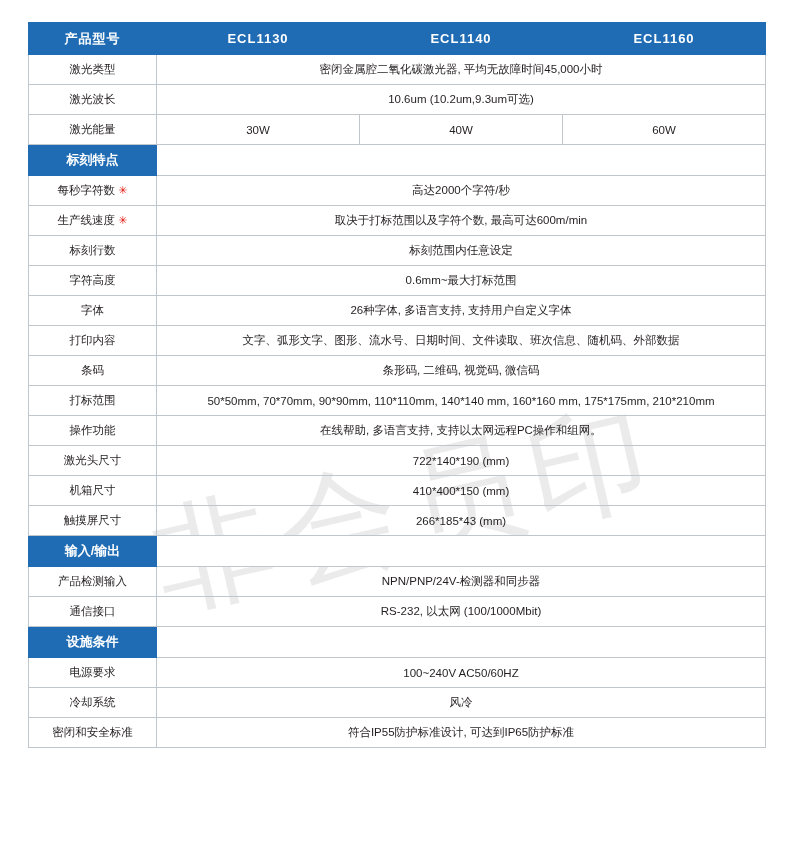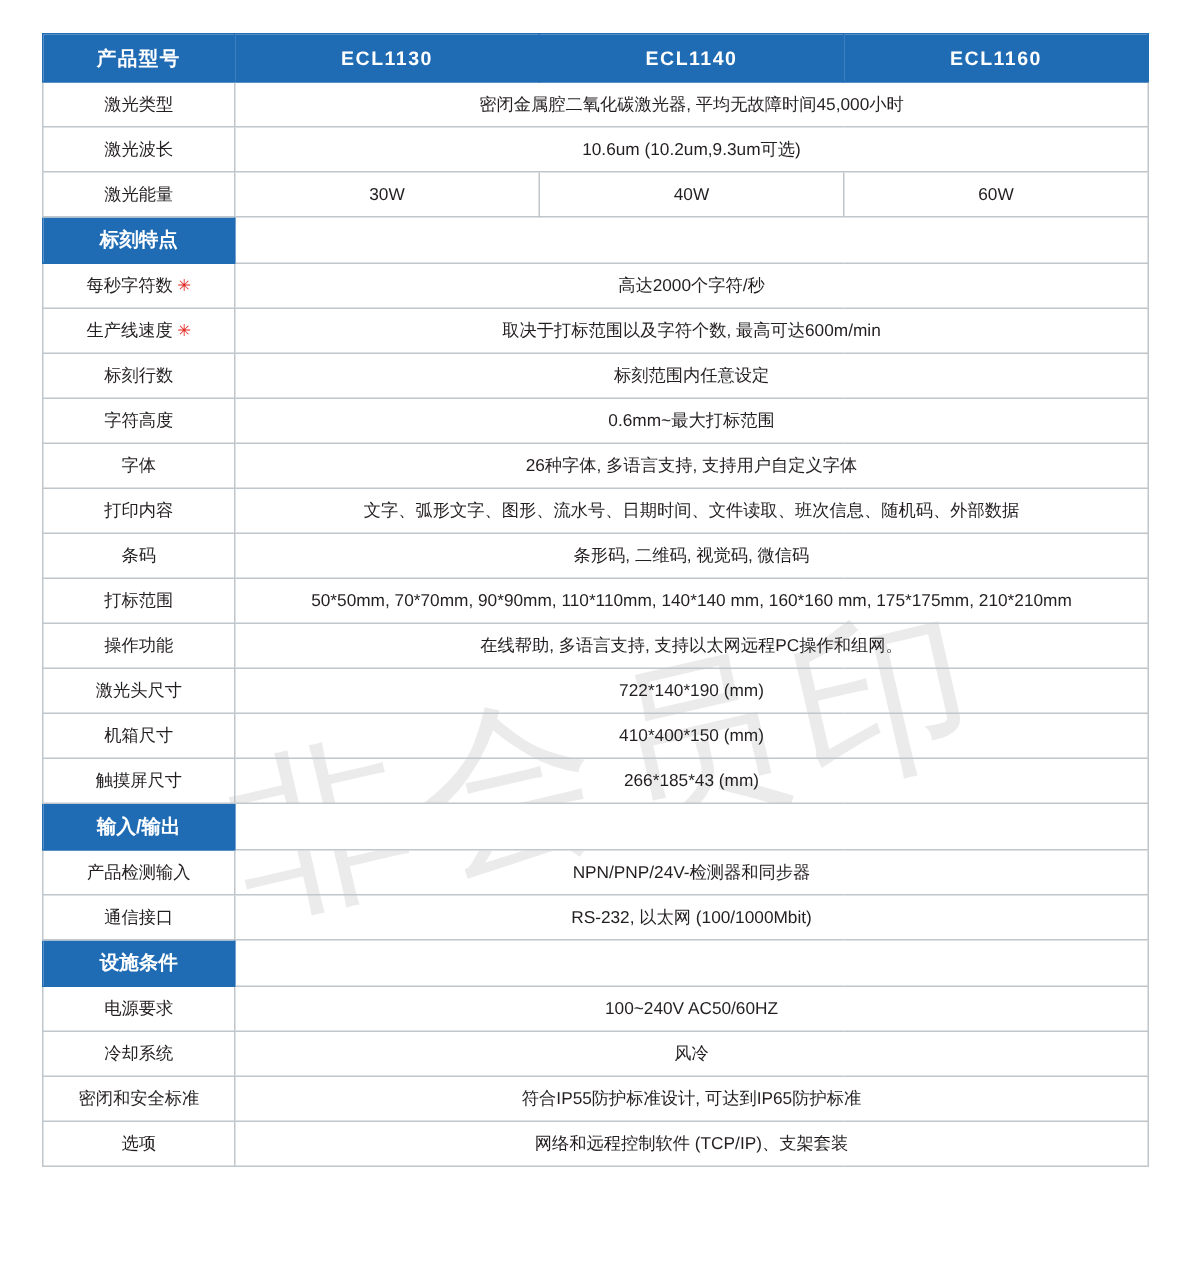--- a/index.html
+++ b/index.html
@@ -193,20 +193,16 @@
           <td colspan="3">100~240V  AC50/60HZ</td>
         </tr>
         <tr>
           <td class="label"><span>冷却系统</span></td>
           <td colspan="3">风冷</td>
         </tr>
         <tr>
           <td class="label"><span>密闭和安全标准</span></td>
           <td colspan="3">符合IP55防护标准设计, 可达到IP65防护标准</td>
         </tr>
-        <tr>
-          <td class="label"><span>选项</span></td>
-          <td colspan="3">网络和远程控制软件 (TCP/IP)、支架套装</td>
-        </tr>
       </tbody>
   </table>
 
 </div>
 
 </body></html>

